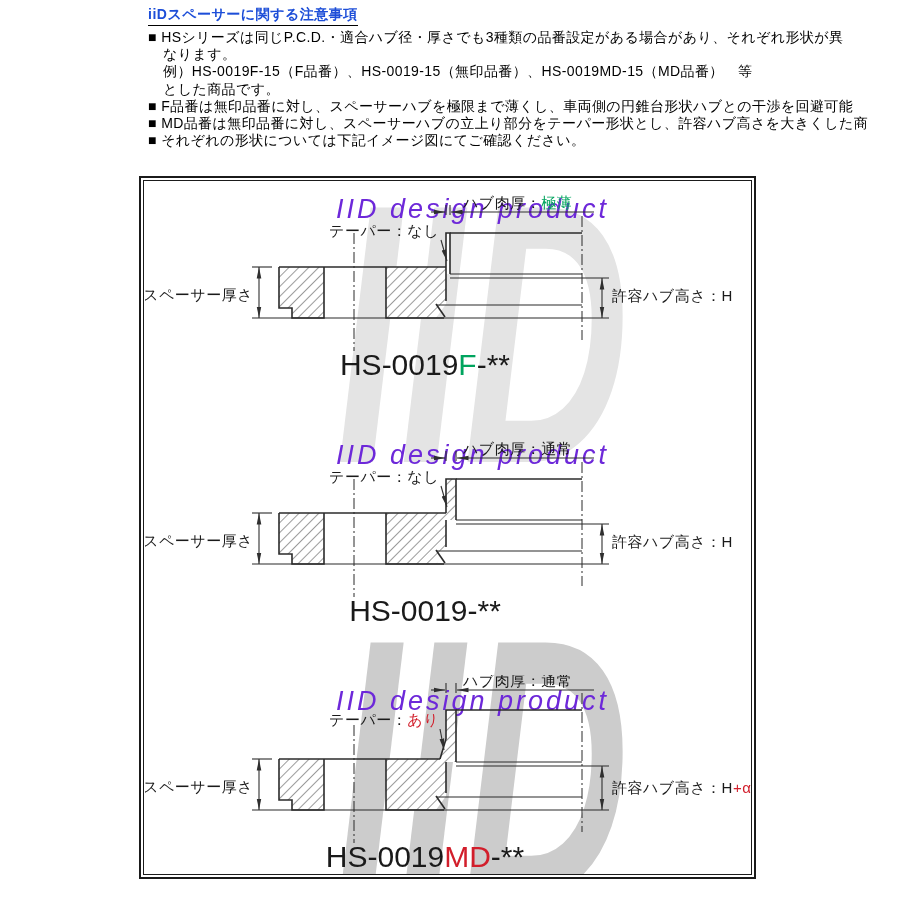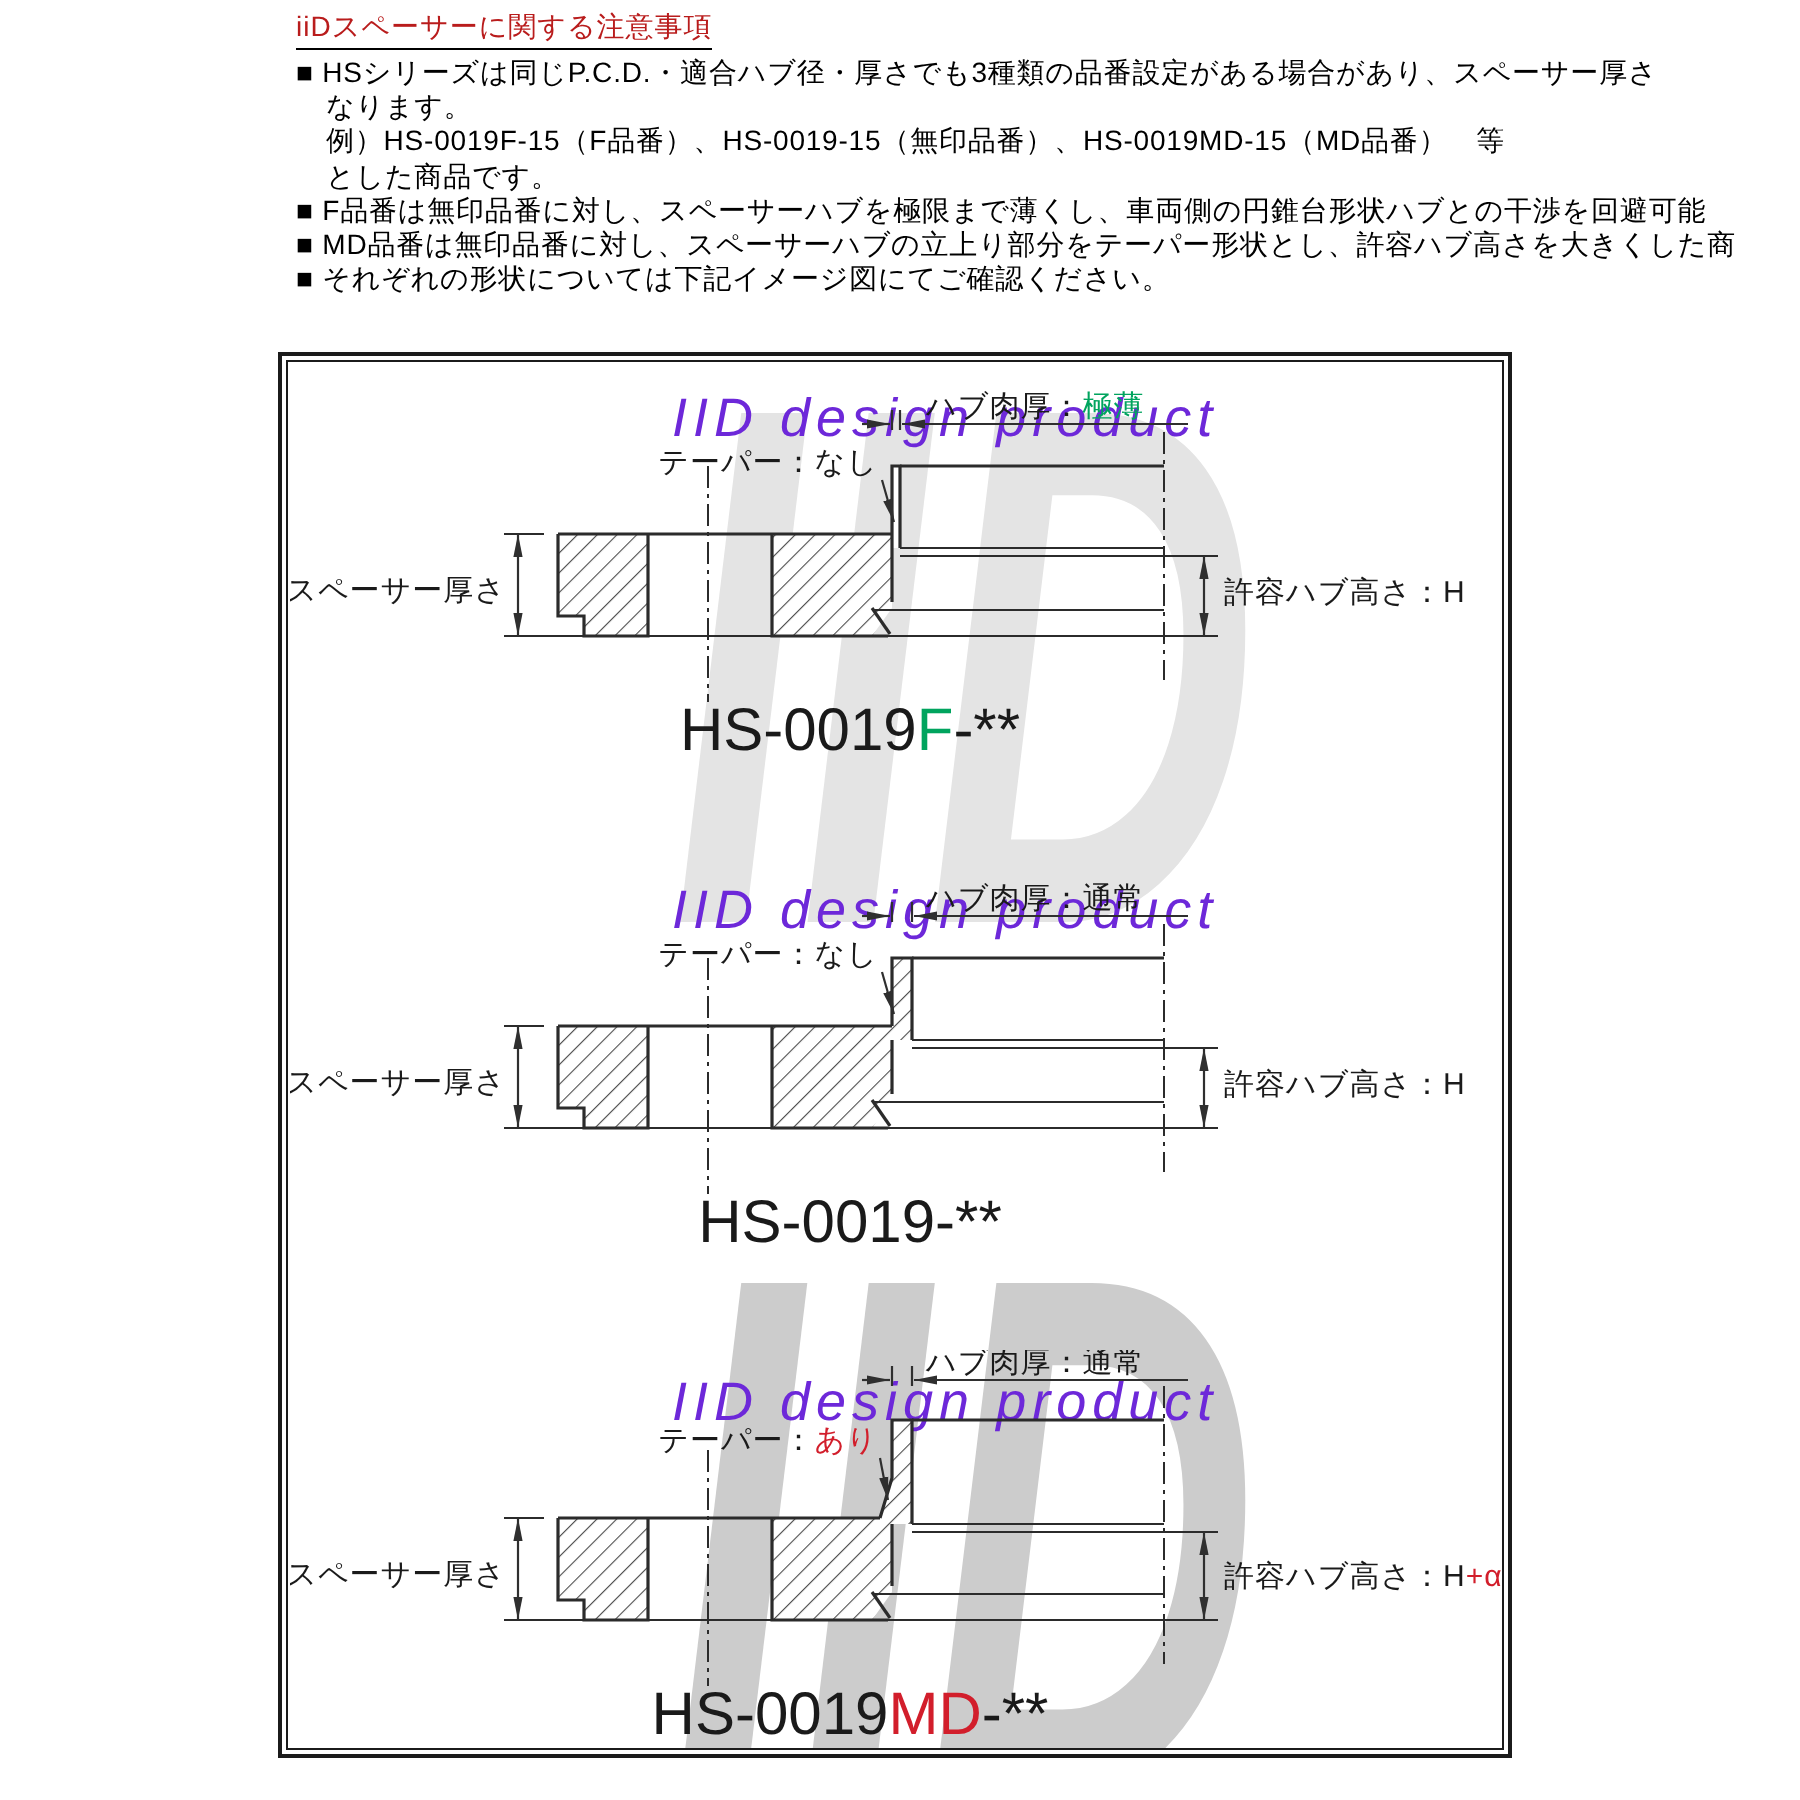--- a/index.html
+++ b/index.html
@@ -1,22 +1,22 @@
 <!DOCTYPE html>
 <html><head>
 <meta charset="utf-8">
 <style>
   html,body{margin:0;padding:0;background:#fff;}
   .page{position:relative;width:900px;height:900px;background:#fff;overflow:hidden;
         font-family:"Liberation Sans",sans-serif;color:#1a1a1a;}
   
   .notes{position:absolute;left:148px;top:5px;width:745px;}
-  .notes-heading{font-size:14px;font-weight:normal;display:inline-block;
+  .notes-heading{font-size:14px;font-weight:bold;display:inline-block;
                  border-bottom:1.5px solid #000;padding-bottom:1px;margin-bottom:3px;
-                 letter-spacing:.5px;color:#b91c1c;}
+                 letter-spacing:.5px;color:#1d4ed8;}
   .note-line{font-size:14px;line-height:17.2px;letter-spacing:.4px;white-space:nowrap;color:#000;}
   .note-line.indent{padding-left:15px;}
   
   .frame{position:absolute;left:139px;top:176px;width:617px;height:703px;
          border:2px solid #1b1b1b;box-sizing:border-box;background:#fff;}
   .frame-inner{position:absolute;inset:2px;border:1px solid #1b1b1b;overflow:hidden;}
   
   .wm-small{position:absolute;font-style:italic;font-size:27px;letter-spacing:3px;
             color:#6d28d9;white-space:nowrap;z-index:0;}
   .wm-big{position:absolute;font-weight:bold;font-style:italic;font-size:370px;line-height:1;
@@ -26,21 +26,21 @@
   .lbl{font-size:15px;letter-spacing:.5px;fill:#1a1a1a;}
   .ttl{font-size:30px;fill:#1a1a1a;}
 </style>
 </head>
 <body>
 
 <div class="page">
 
   <div class="notes">
     <div class="notes-heading">iiDスペーサーに関する注意事項</div>
-    <div class="note-line">■ HSシリーズは同じP.C.D.・適合ハブ径・厚さでも3種類の品番設定がある場合があり、スペーサー厚さ</div>
+    <div class="note-line">■ HSシリーズは同じP.C.D.・適合ハブ径・厚さでも3種類の品番設定がある場合があり、それぞれ形状が異</div>
     <div class="note-line indent">なります。</div>
     <div class="note-line indent">例）HS-0019F-15（F品番）、HS-0019-15（無印品番）、HS-0019MD-15（MD品番）　等</div>
     <div class="note-line indent">とした商品です。</div>
     <div class="note-line">■ F品番は無印品番に対し、スペーサーハブを極限まで薄くし、車両側の円錐台形状ハブとの干渉を回避可能</div>
     <div class="note-line">■ MD品番は無印品番に対し、スペーサーハブの立上り部分をテーパー形状とし、許容ハブ高さを大きくした商</div>
     <div class="note-line">■ それぞれの形状については下記イメージ図にてご確認ください。</div>
   </div>
 
   <div class="frame">
     <div class="frame-inner">

